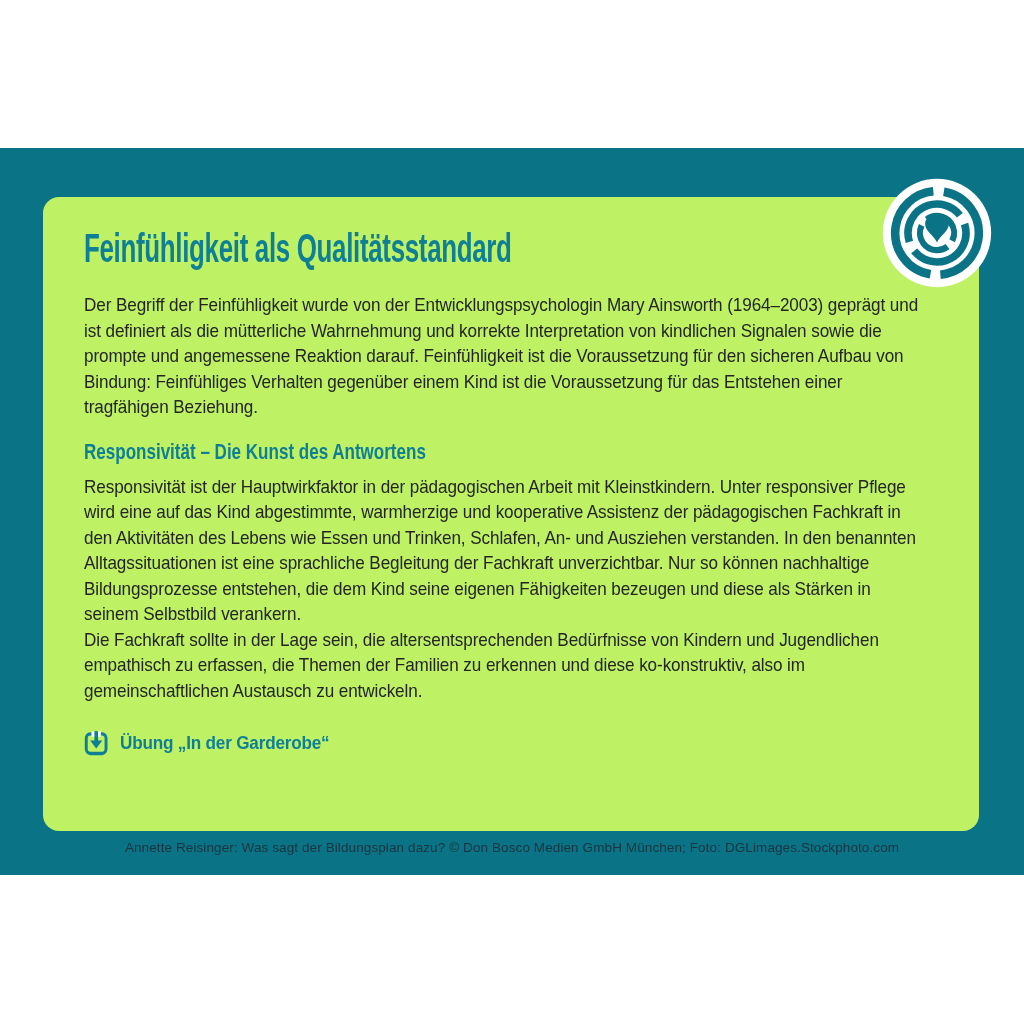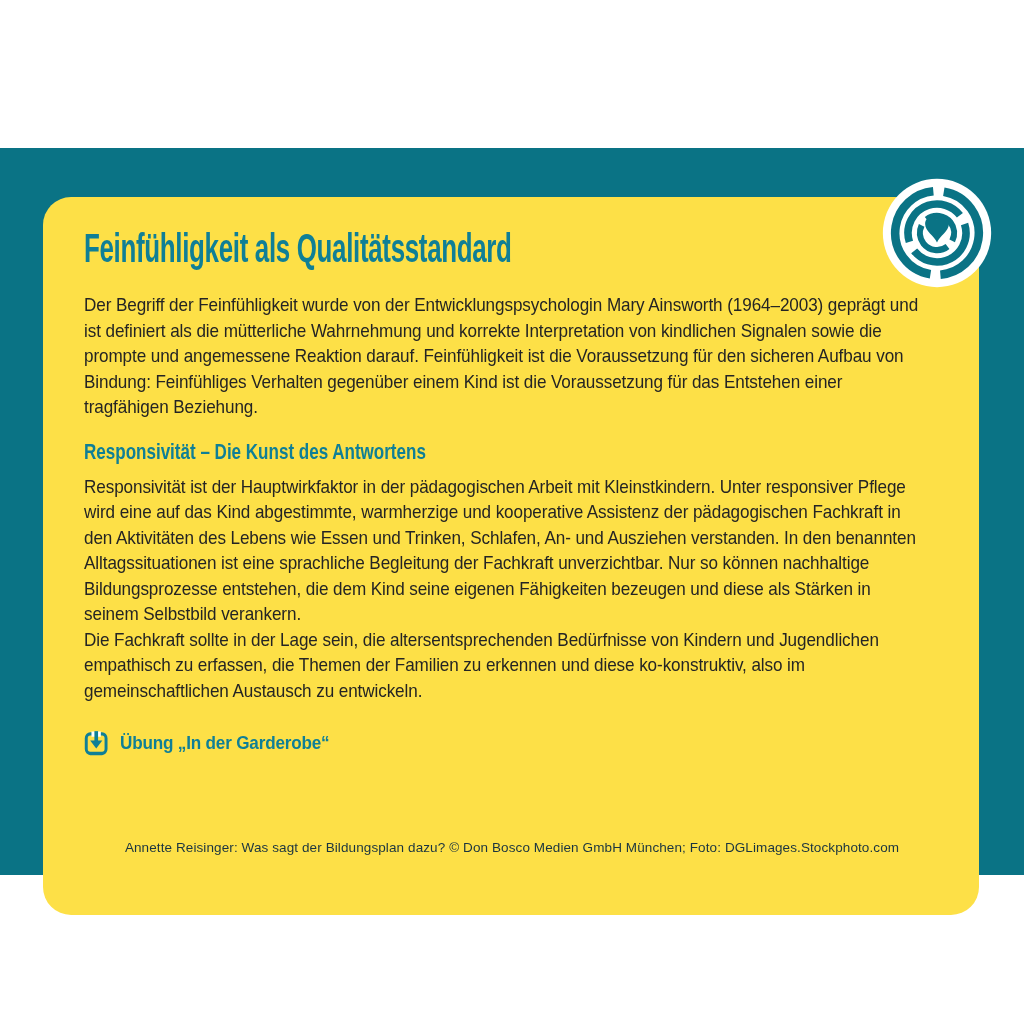--- a/index.html
+++ b/index.html
@@ -8,22 +8,22 @@
     position:relative;
     background:#ffffff;
     font-family:"Liberation Sans", sans-serif;
     overflow:hidden;
   }
   .band {
     position:absolute; left:0; top:148px; width:1024px; height:727px;
     background:#0a7385;
   }
   .card {
-    position:absolute; left:43px; top:197px; width:936px; height:718px;
-    background:#fde047; border-radius:28px;
+    position:absolute; left:43px; top:197px; width:936px; height:634px;
+    background:#bef264; border-radius:16px;
   }
   .card-content {
     position:absolute; left:41px; top:24px; width:930px;
     transform:scaleX(0.9); transform-origin:0 0;
   }
   h1.title {
     color:#0f7f96; font-size:40px; line-height:46px; font-weight:bold;
     letter-spacing:-0.5px; padding-top:4px;
   }
   h1.title .cond {

